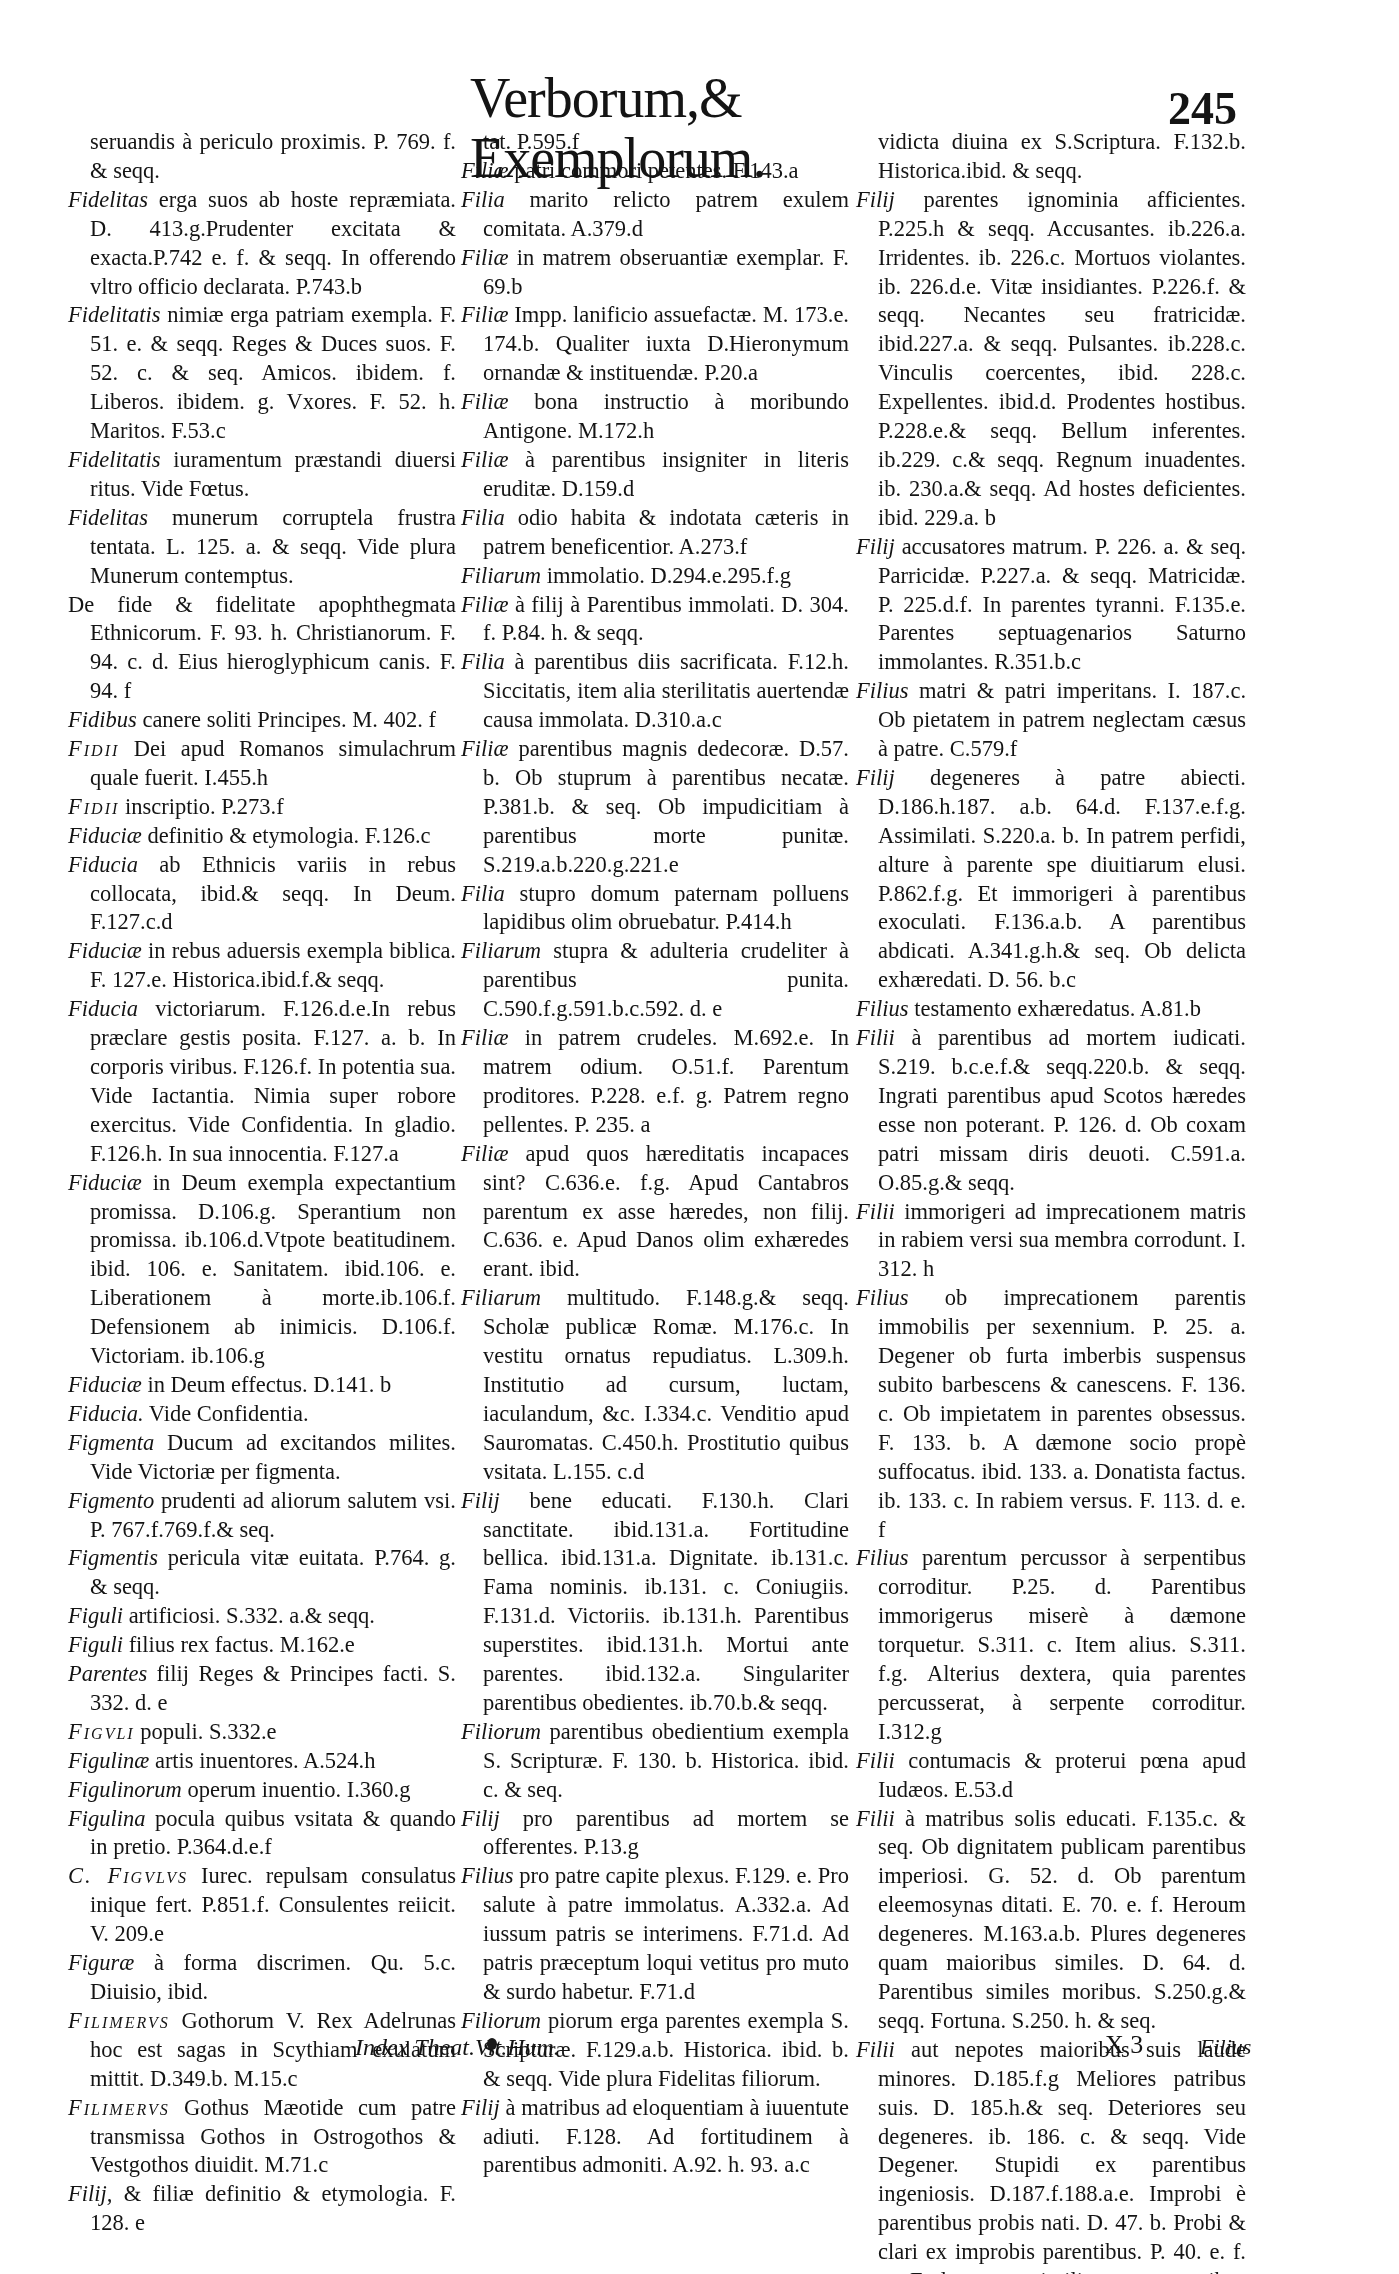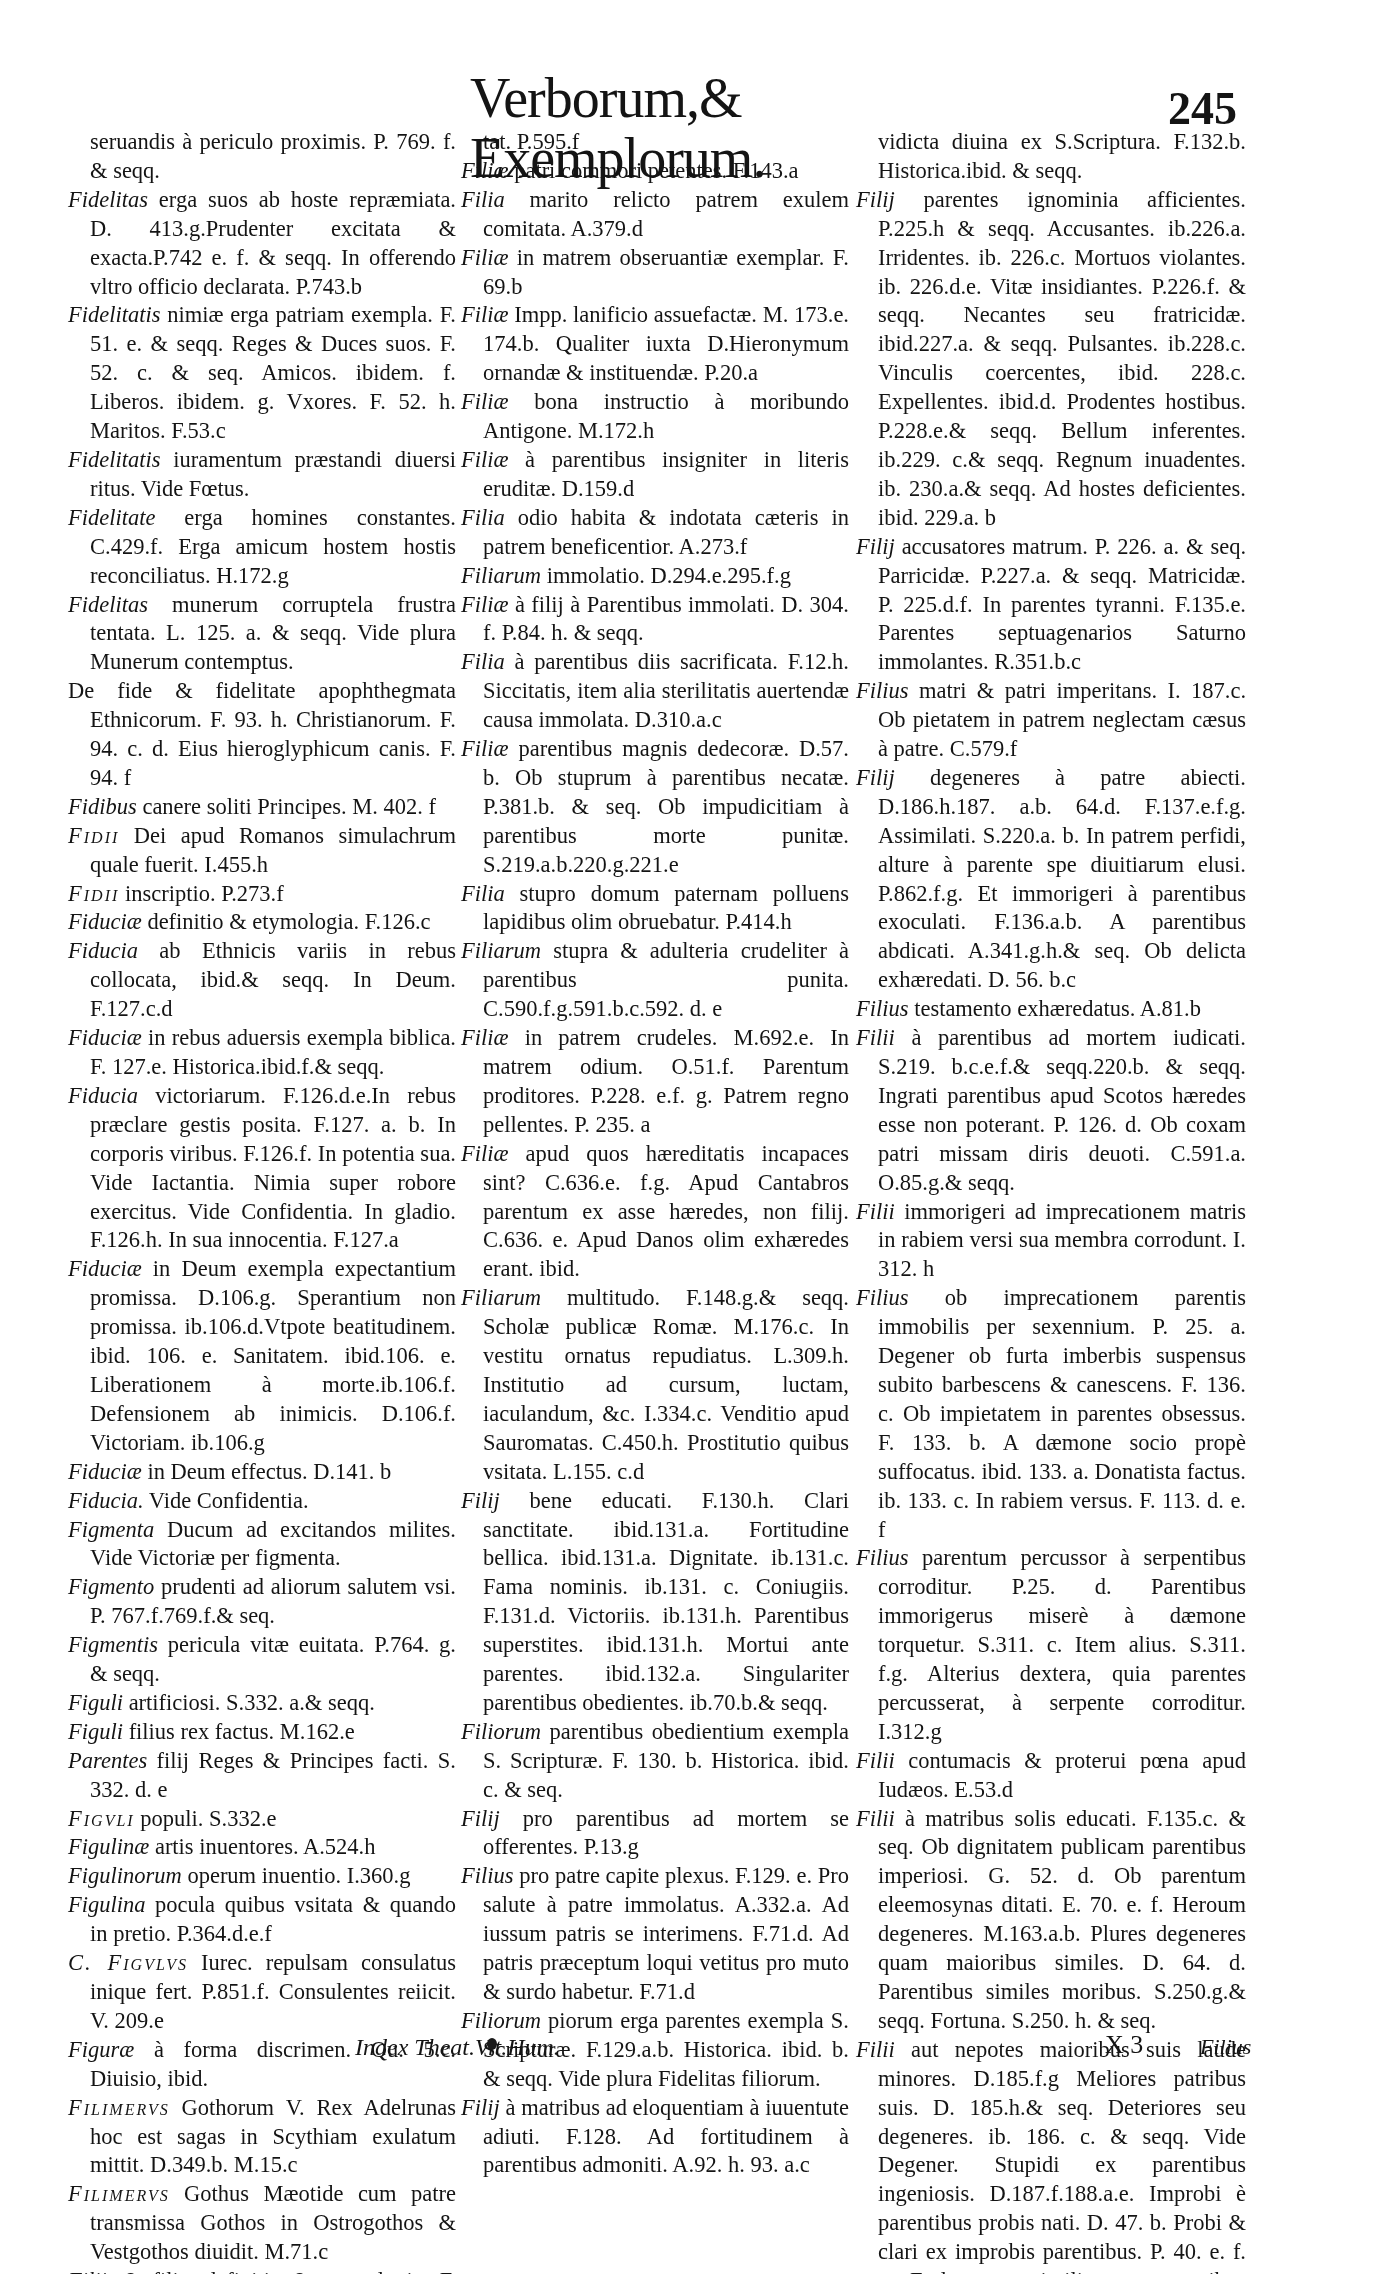--- a/index.html
+++ b/index.html
@@ -25,21 +25,20 @@
 <body>
 
 <div class="title">Verborum,&amp; Exemplorum.</div>
 <div class="pageno">245</div>
 
 <div class="col col-left" id="col-left">
     <div class="entry cont"><span>seruandis à periculo proximis. P. 769. f. &amp; seqq.</span></div>
     <div class="entry"><span class="hw">Fidelitas</span><span> erga suos ab hoste repræmiata. D. 413.g.Prudenter excitata &amp; exacta.P.742 e. f. &amp; seqq. In offerendo vltro officio declarata. P.743.b</span></div>
     <div class="entry"><span class="hw">Fidelitatis</span><span> nimiæ erga patriam exempla. F. 51. e. &amp; seqq. Reges &amp; Duces suos. F. 52. c. &amp; seq. Amicos. ibidem. f. Liberos. ibidem. g. Vxores. F. 52. h. Maritos. F.53.c</span></div>
     <div class="entry"><span class="hw">Fidelitatis</span><span> iuramentum præstandi diuersi ritus. Vide Fœtus.</span></div>
-    <div class="entry"><span class="hw">Fidelitate</span><span> erga homines constantes. C.429.f. Erga amicum hostem hostis reconciliatus. H.172.g</span></div>
     <div class="entry"><span class="hw">Fidelitas</span><span> munerum corruptela frustra tentata. L. 125. a. &amp; seqq. Vide plura Munerum contemptus.</span></div>
     <div class="entry"><span>De fide &amp; fidelitate apophthegmata Ethnicorum. F. 93. h. Christianorum. F. 94. c. d. Eius hieroglyphicum canis. F. 94. f</span></div>
     <div class="entry"><span class="hw">Fidibus</span><span> canere soliti Principes. M. 402. f</span></div>
     <div class="entry"><span class="hw-sc">Fidii</span><span> Dei apud Romanos simulachrum quale fuerit. I.455.h</span></div>
     <div class="entry"><span class="hw-sc">Fidii</span><span> inscriptio. P.273.f</span></div>
     <div class="entry"><span class="hw">Fiduciæ</span><span> definitio &amp; etymologia. F.126.c</span></div>
     <div class="entry"><span class="hw">Fiducia</span><span> ab Ethnicis variis in rebus collocata, ibid.&amp; seqq. In Deum. F.127.c.d</span></div>
     <div class="entry"><span class="hw">Fiduciæ</span><span> in rebus aduersis exempla biblica. F. 127.e. Historica.ibid.f.&amp; seqq.</span></div>
     <div class="entry"><span class="hw">Fiducia</span><span> victoriarum. F.126.d.e.In rebus præclare gestis posita. F.127. a. b. In corporis viribus. F.126.f. In potentia sua. Vide Iactantia. Nimia super robore exercitus. Vide Confidentia. In gladio. F.126.h. In sua innocentia. F.127.a</span></div>
     <div class="entry"><span class="hw">Fiduciæ</span><span> in Deum exempla expectantium promissa. D.106.g. Sperantium non promissa. ib.106.d.Vtpote beatitudinem. ibid. 106. e. Sanitatem. ibid.106. e. Liberationem à morte.ib.106.f. Defensionem ab inimicis. D.106.f. Victoriam. ib.106.g</span></div>

